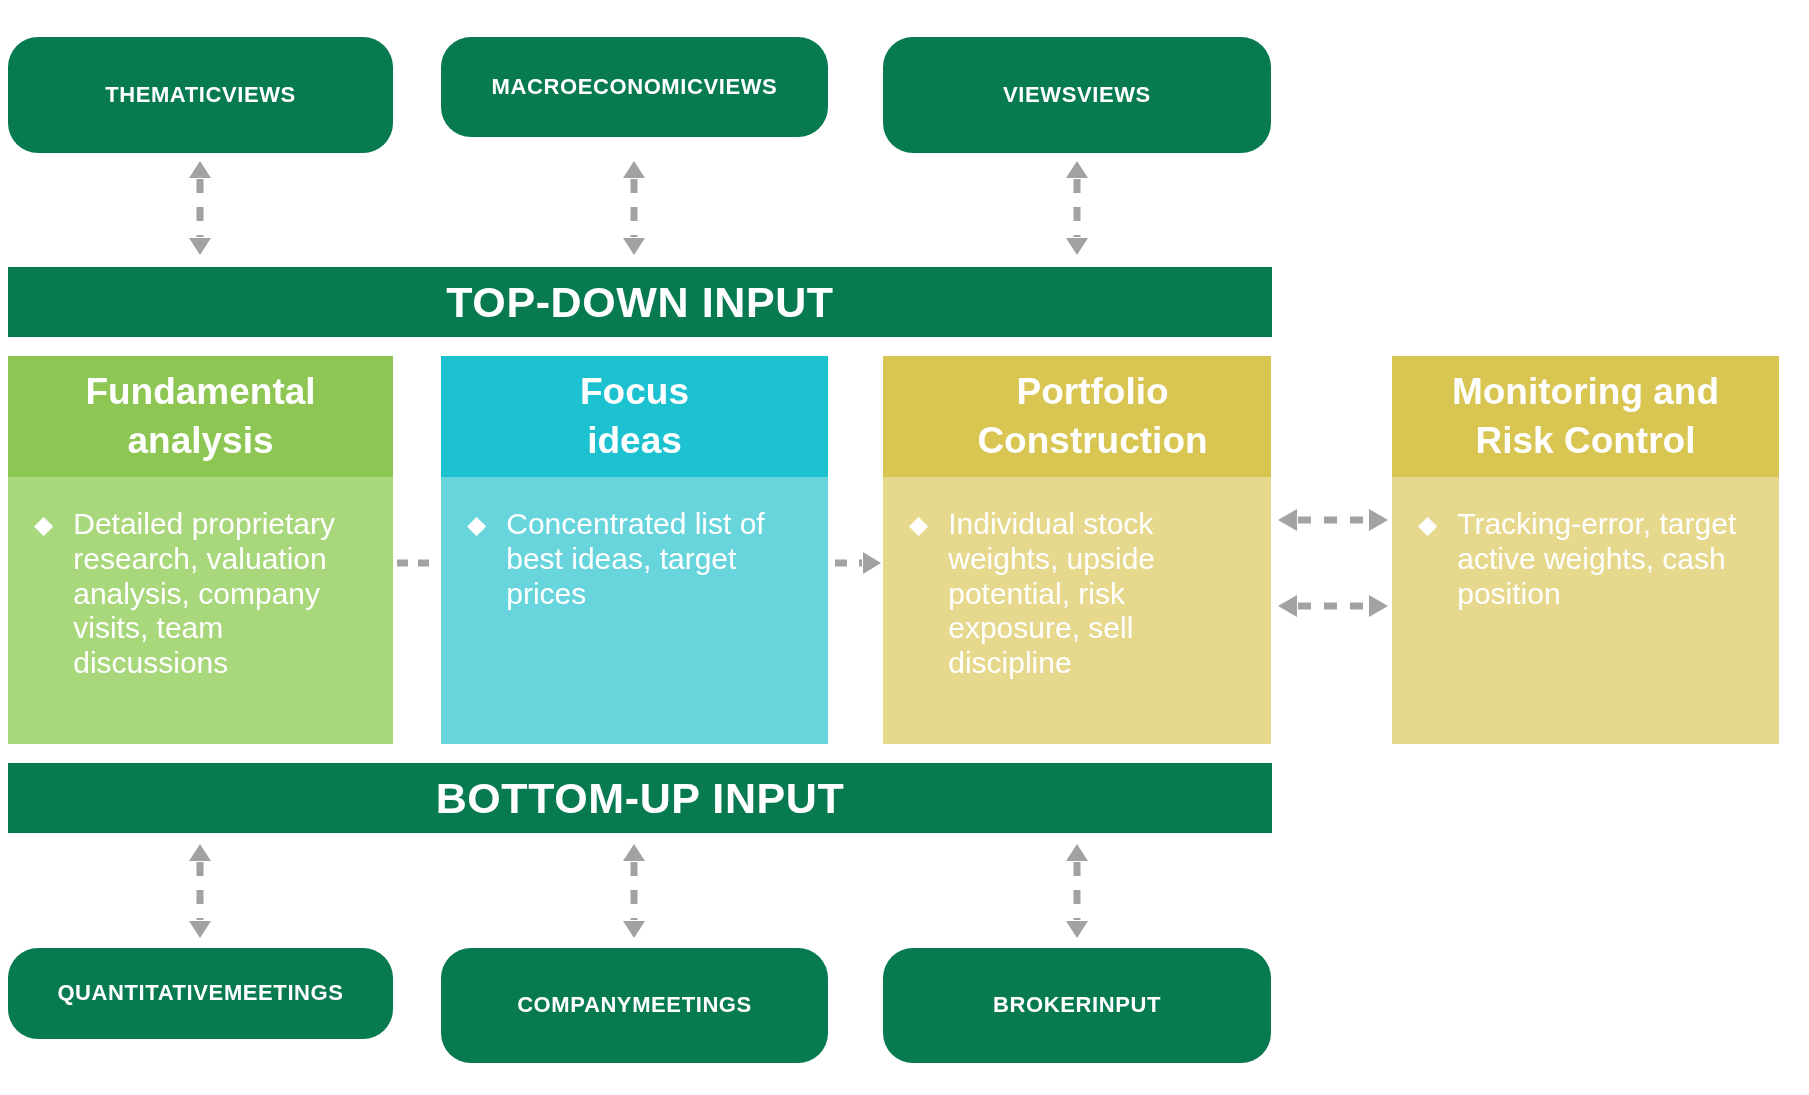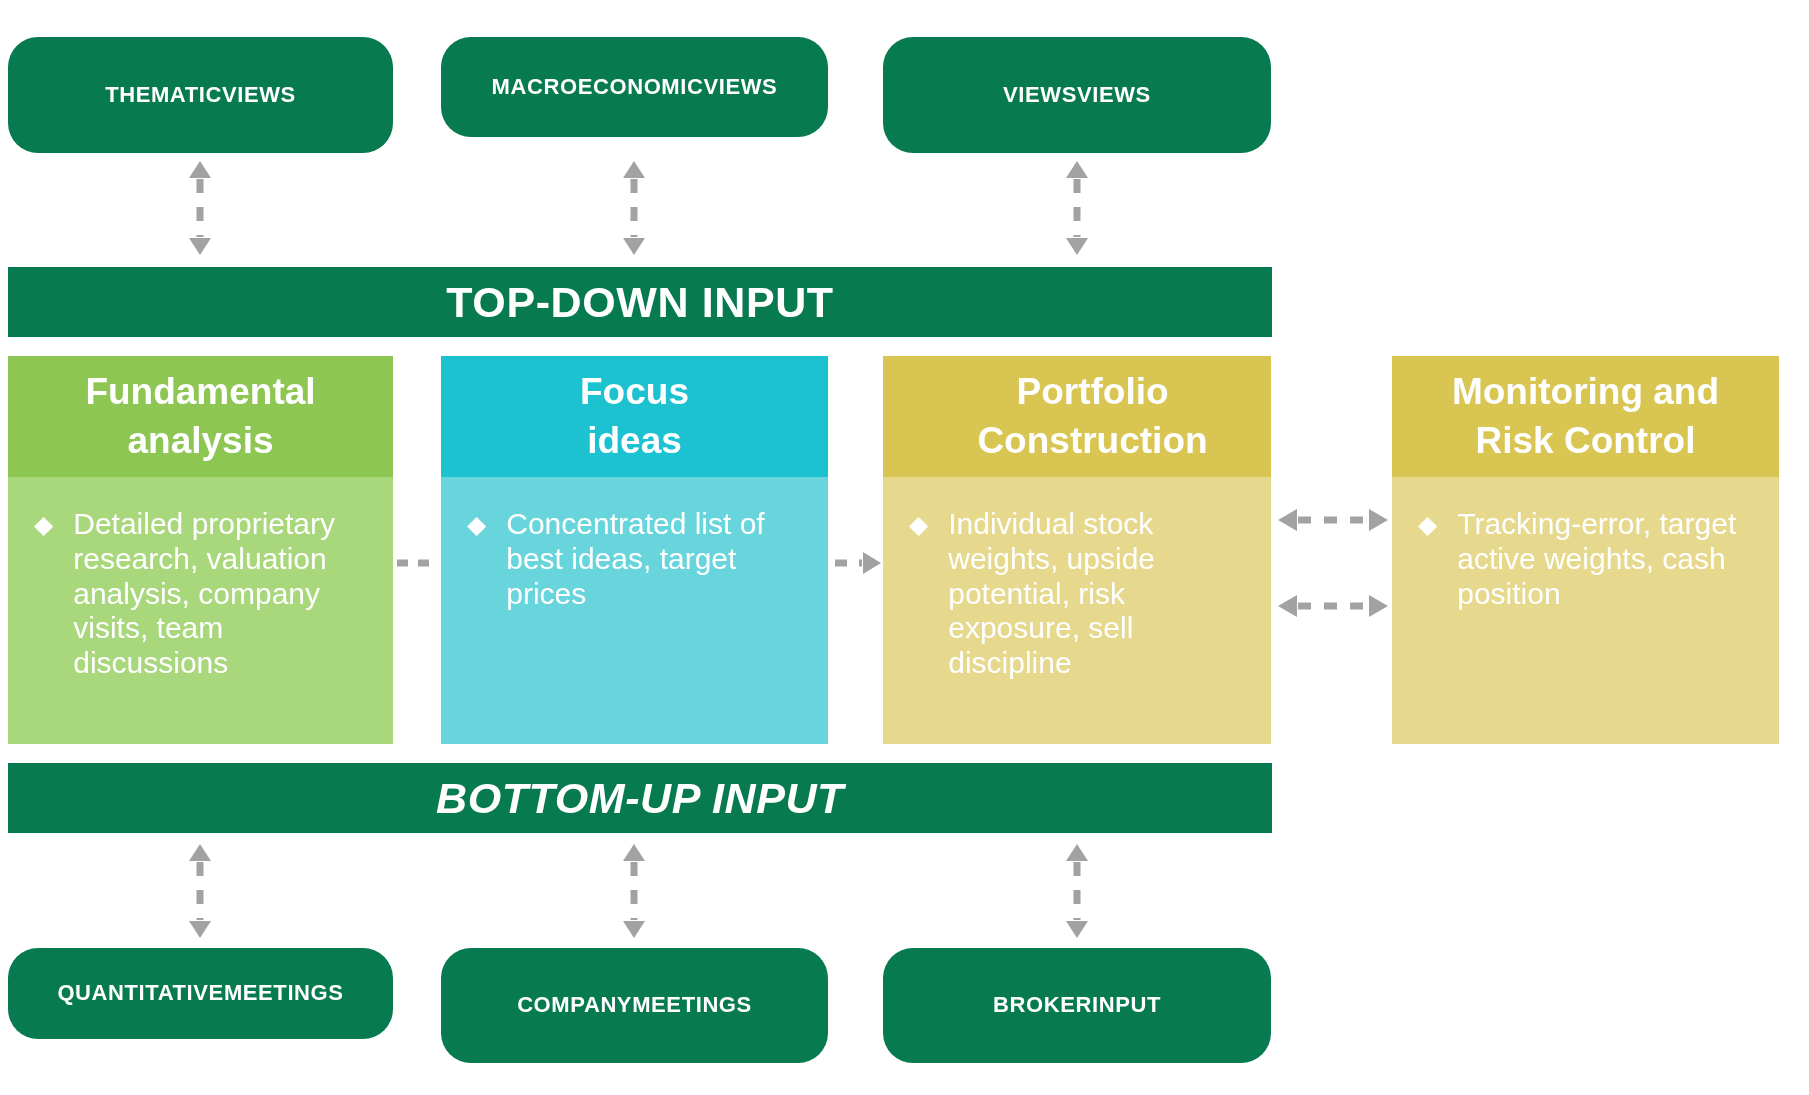--- a/index.html
+++ b/index.html
@@ -156,21 +156,21 @@
     </svg>
   </div>
   <div class="arrow" style="left:1278px;top:594px;">
     <svg width="110" height="24" viewBox="0 0 110 24">
       <line x1="20" y1="12" x2="90" y2="12" stroke="#a2a2a2" stroke-width="7" stroke-dasharray="13 13"></line>
       <polygon points="0,12 19,1 19,23" fill="#a2a2a2"></polygon>
       <polygon points="110,12 91,1 91,23" fill="#a2a2a2"></polygon>
     </svg>
   </div>
 
-  <div class="band" style="top:763px;font-style:italic;">
+  <div class="band" style="top:763px;">
     <span>BOTTOM-UP INPUT</span>
   </div>
 
   <div class="arrow" style="left:188px;top:844px;">
     <svg width="24" height="94" viewBox="0 0 24 94">
       <line x1="12" y1="18" x2="12" y2="76" stroke="#a2a2a2" stroke-width="7" stroke-dasharray="14 14"></line>
       <polygon points="12,0 23,17 1,17" fill="#a2a2a2"></polygon>
       <polygon points="12,94 23,77 1,77" fill="#a2a2a2"></polygon>
     </svg>
   </div>

